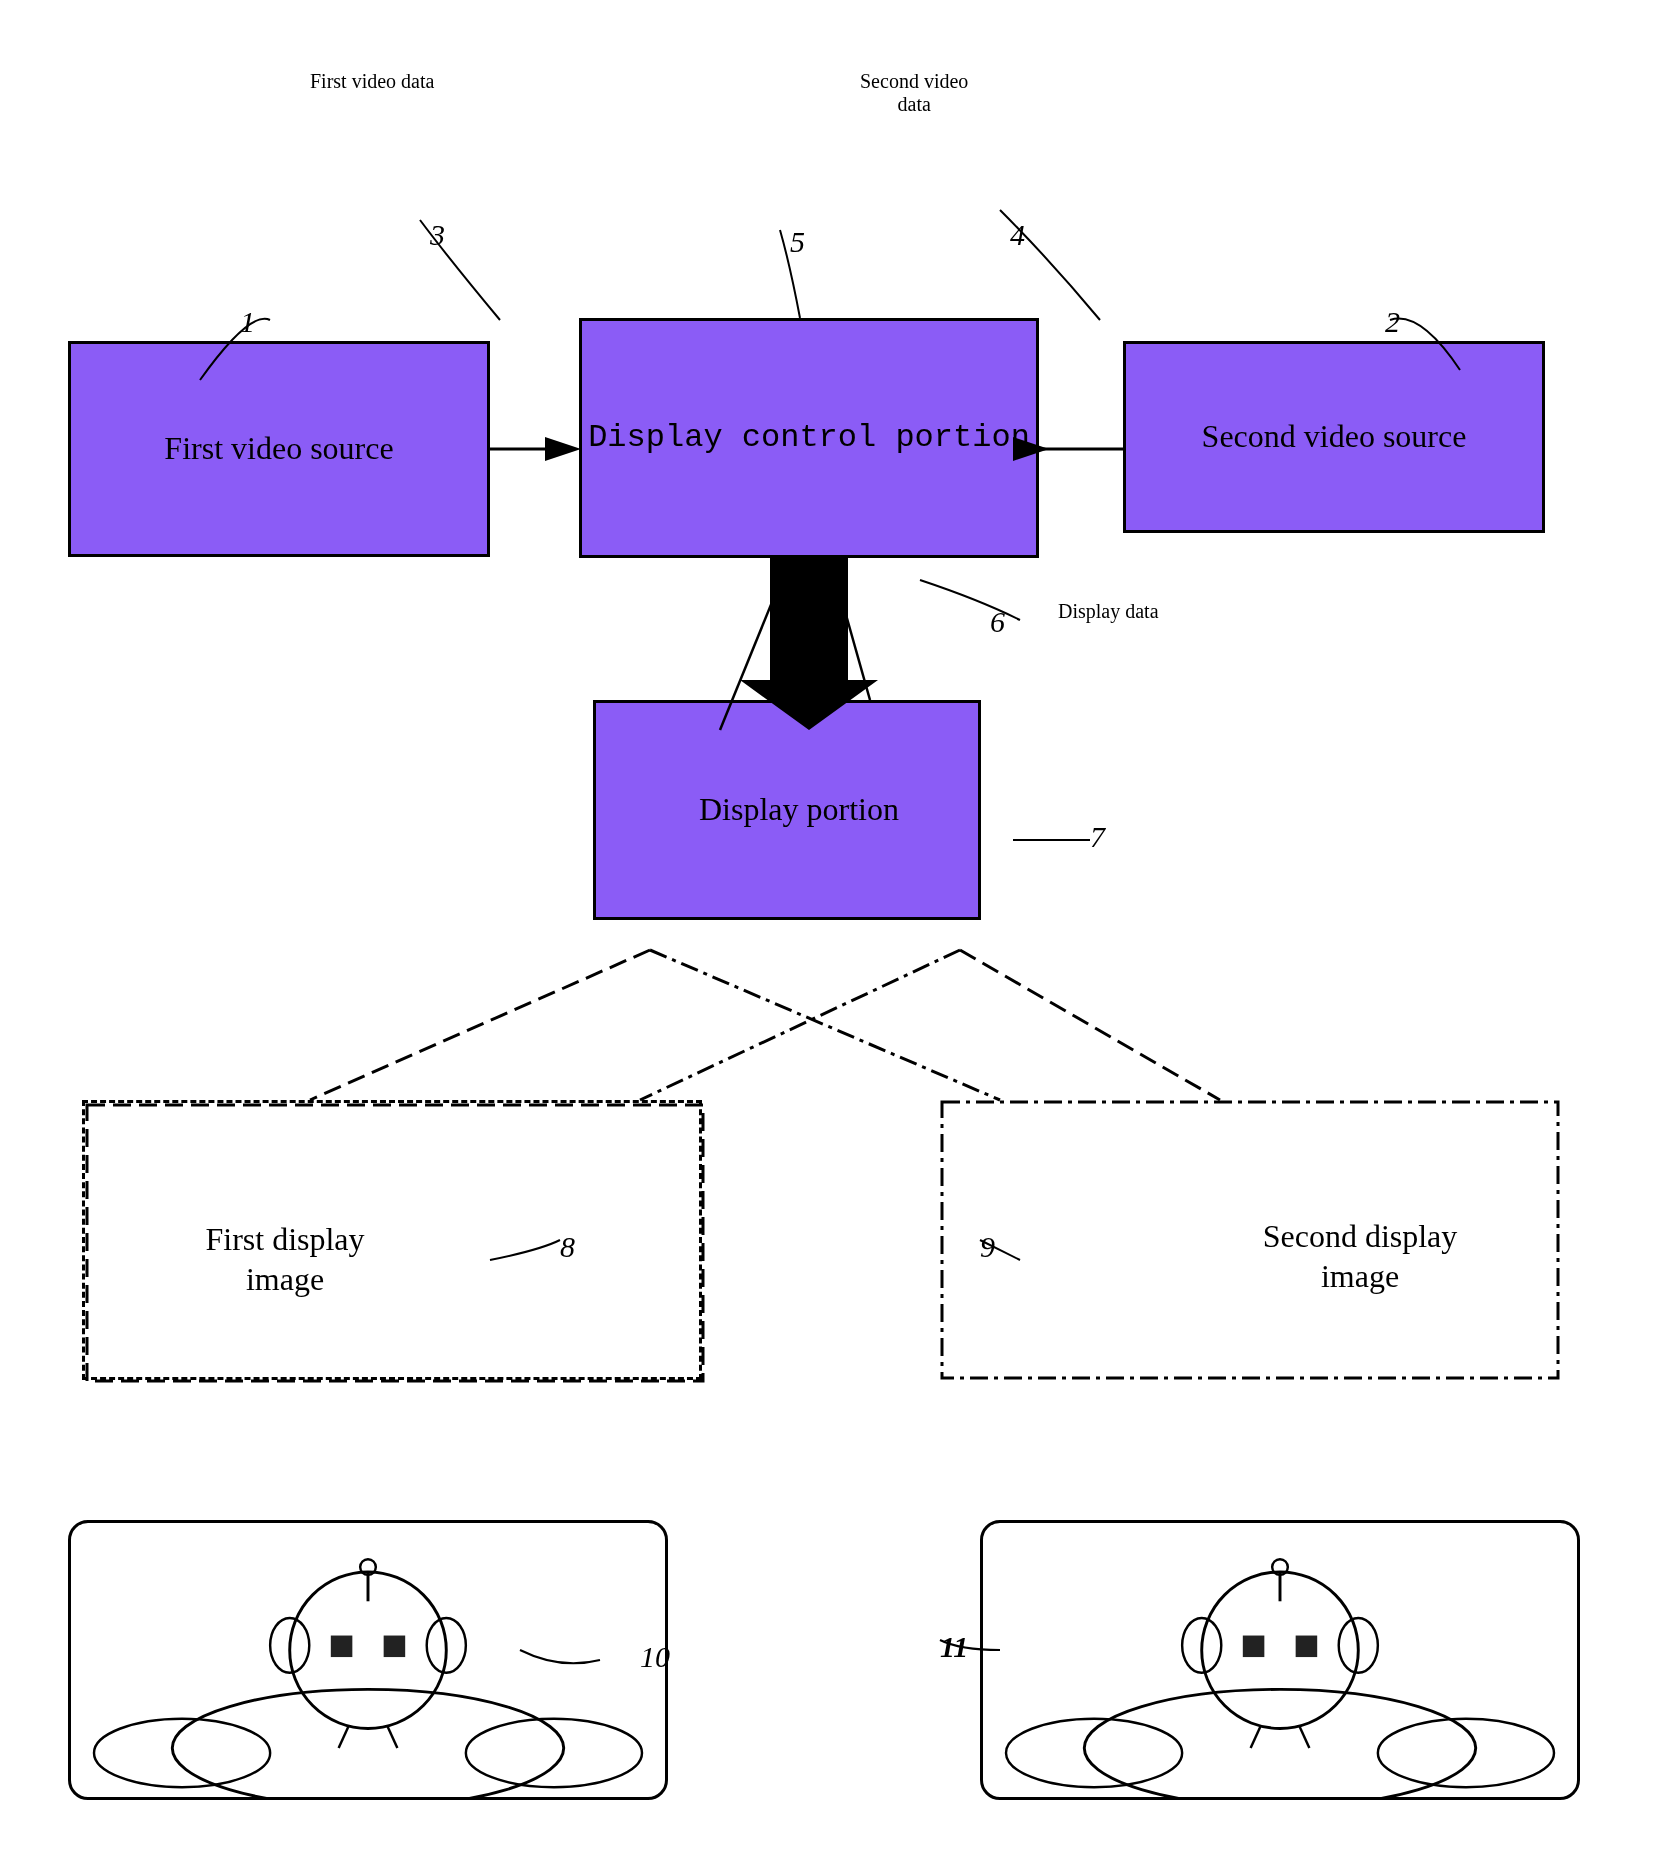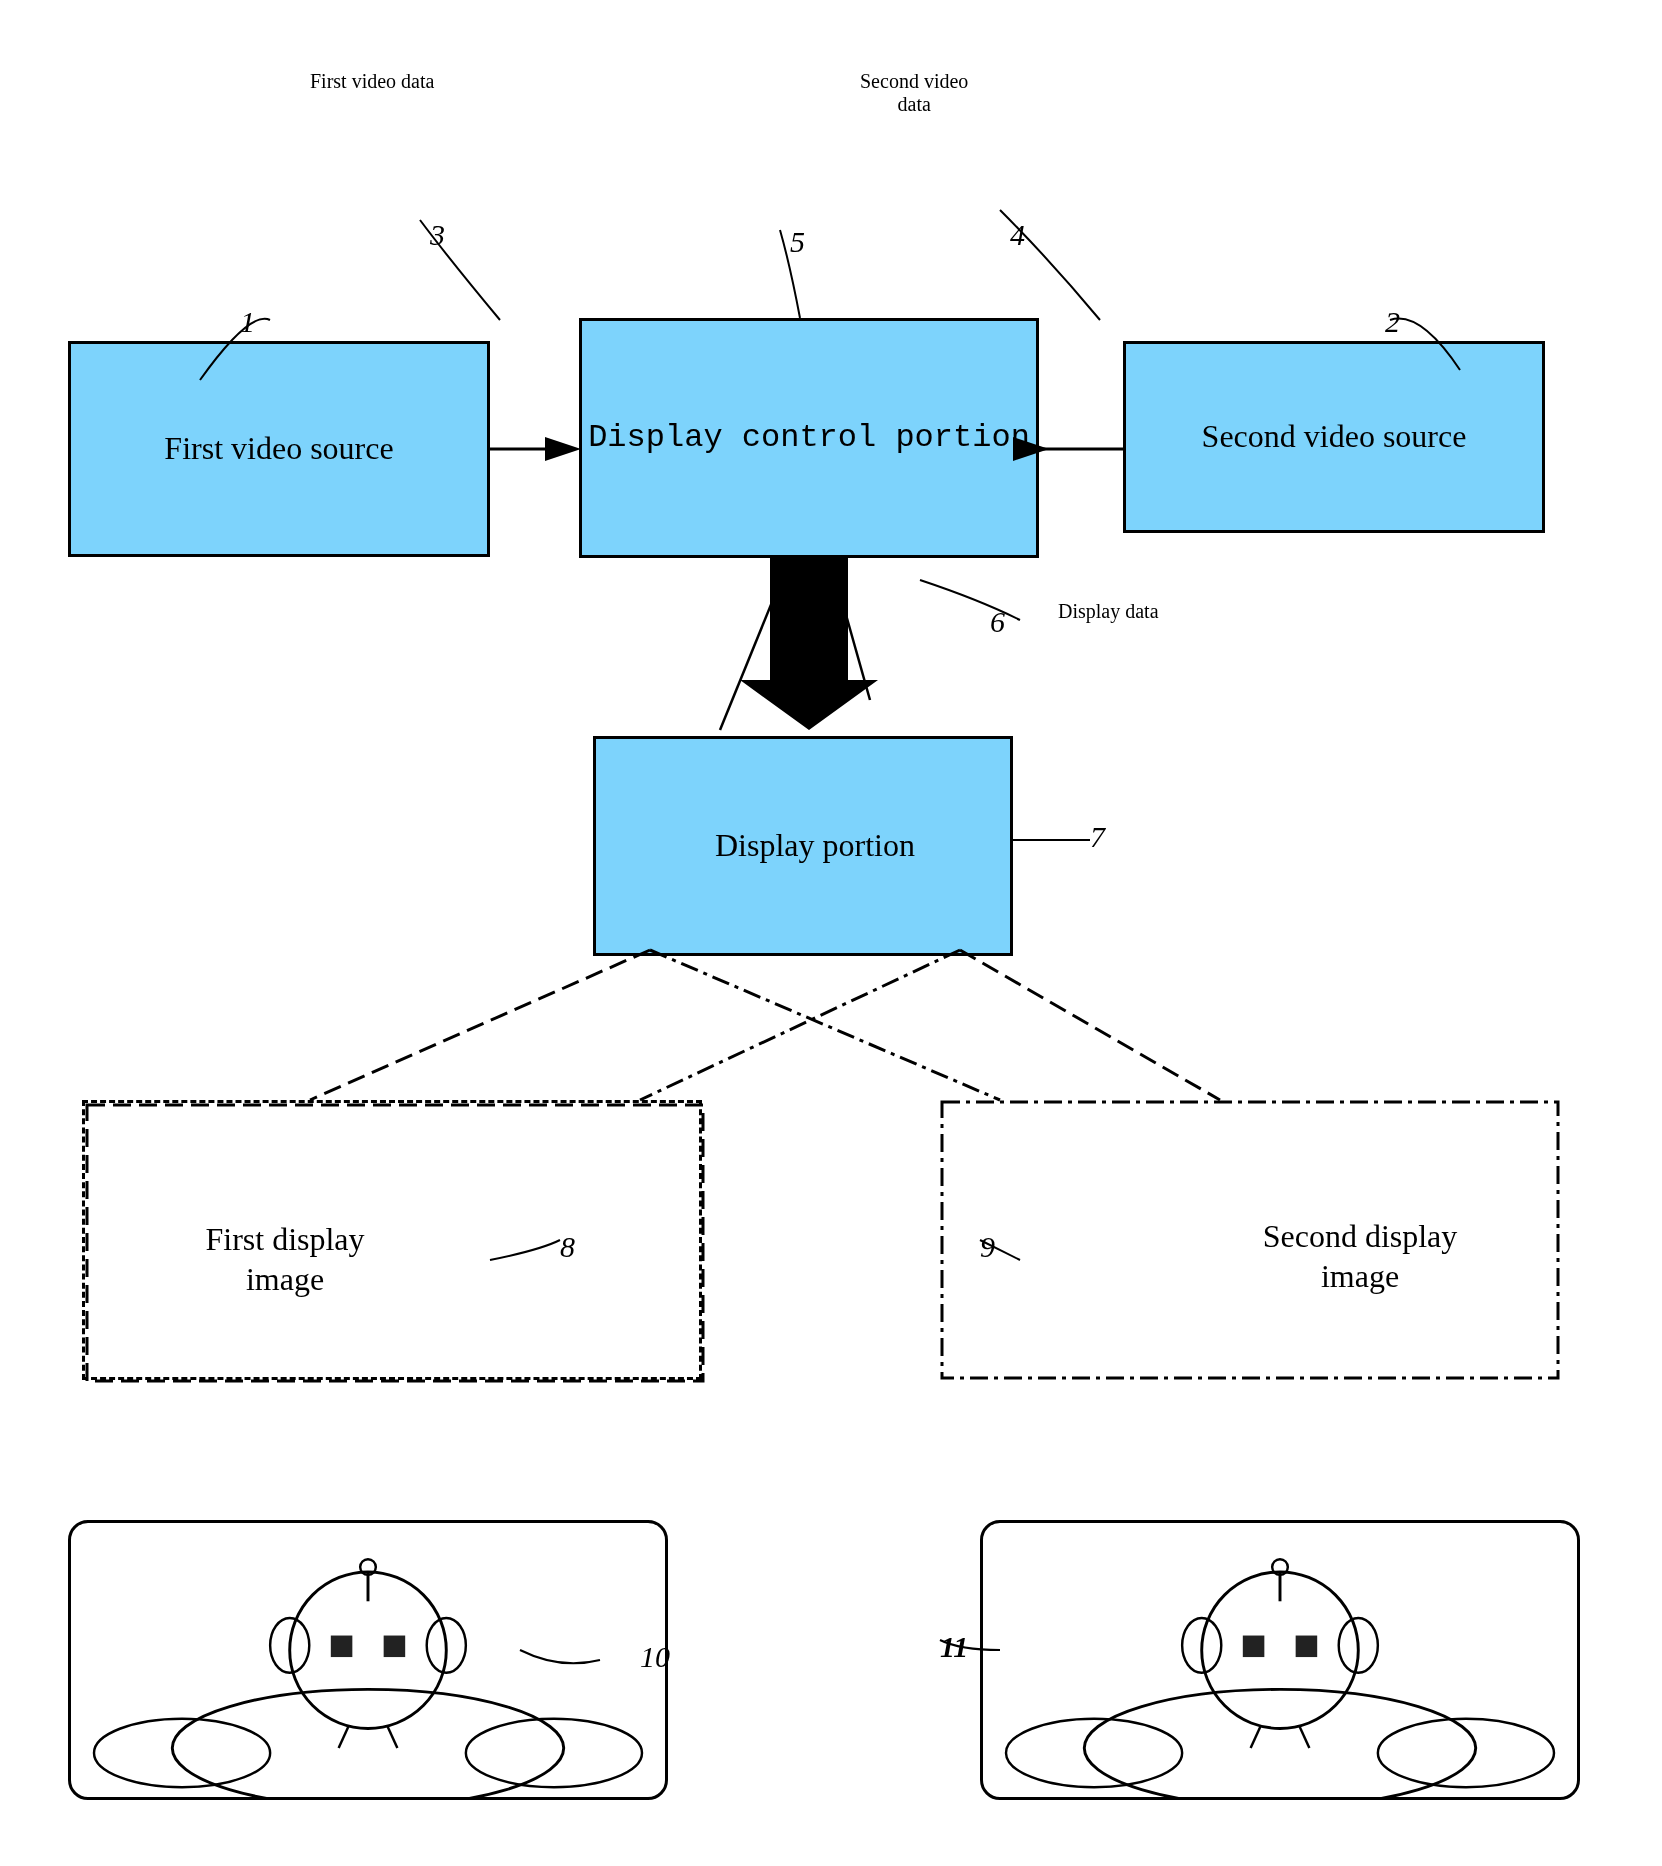--- a/index.html
+++ b/index.html
@@ -15,21 +15,21 @@
     .diagram-container {
       position: relative;
       width: 1662px;
       height: 1866px;
     }
 
     
     .box {
       position: absolute;
       border: 3px solid #000;
-      background: #7dd3fc;
+      background: #8b5cf6;
       display: flex;
       align-items: center;
       justify-content: center;
       text-align: center;
       font-size: 32px;
       font-weight: normal;
       line-height: 1.3;
     }
 
     
@@ -53,22 +53,22 @@
     #box-second-source {
       left: 1123px;
       top: 341px;
       width: 422px;
       height: 192px;
     }
 
     
     #box-display-portion {
       left: 593px;
-      top: 736px;
-      width: 420px;
+      top: 700px;
+      width: 388px;
       height: 220px;
       padding-left: 24px;
     }
 
     
     #box-first-display {
       left: 68px;
       top: 1100px;
       width: 620px;
       height: 280px;

